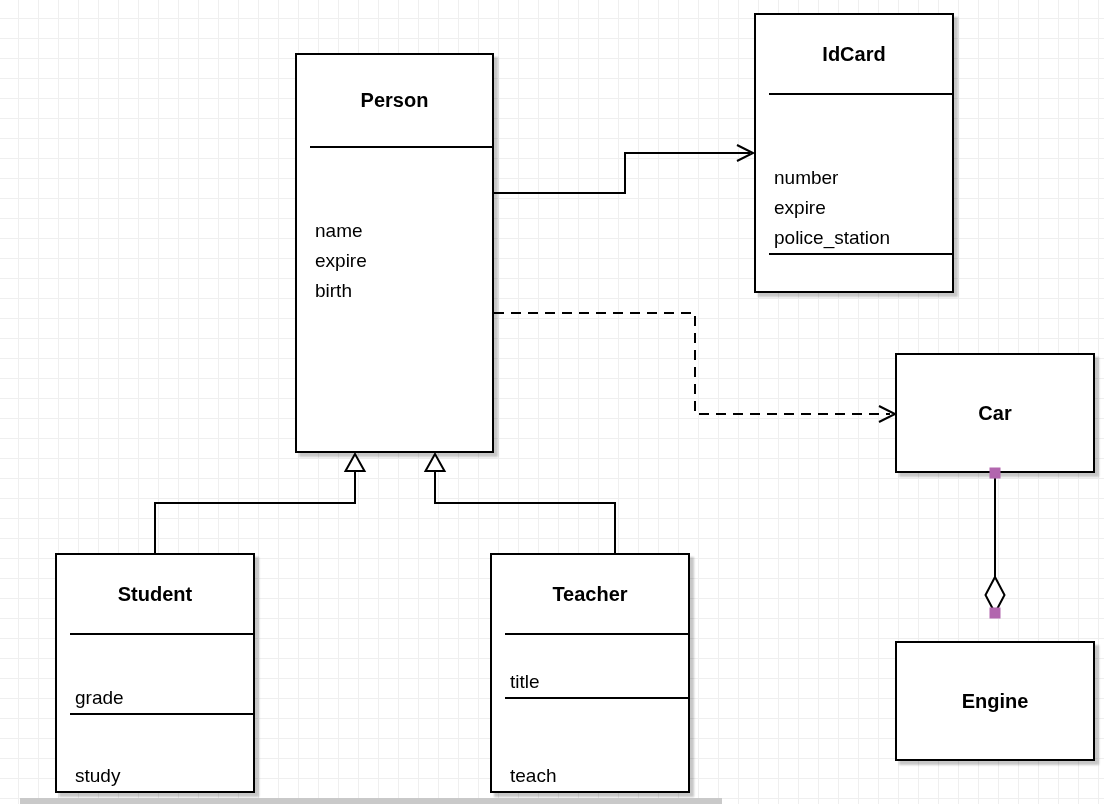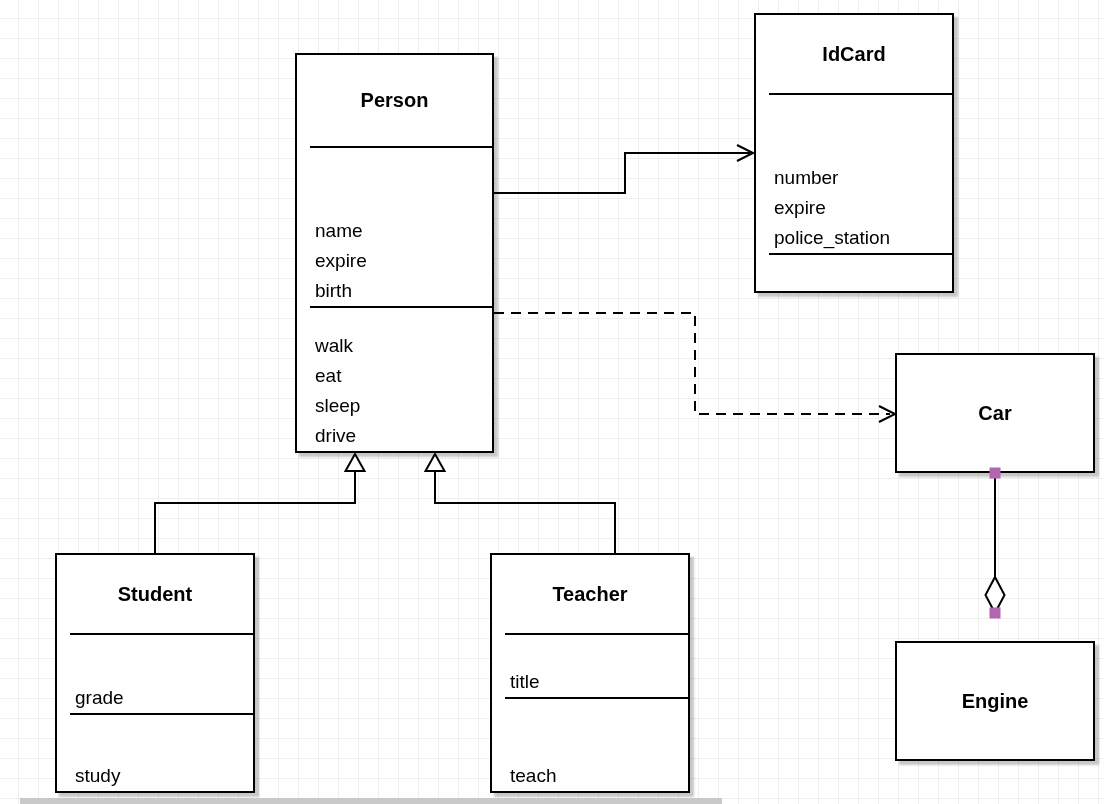--- a/index.html
+++ b/index.html
@@ -79,26 +79,20 @@
 
 <div id="canvas">
 
   <div class="uml-class" style="left:295px; top:53px; width:199px; height:400px;">
     <div class="uml-title" style="height:91px">Person</div>
     <div class="uml-section" style="height:160px">
       <div class="uml-member">name</div>
       <div class="uml-member">expire</div>
       <div class="uml-member">birth</div>
     </div>
-    <div class="uml-section" style="flex:1 1 auto">
-      <div class="uml-member">walk</div>
-      <div class="uml-member">eat</div>
-      <div class="uml-member">sleep</div>
-      <div class="uml-member">drive</div>
-    </div>
   </div>
 
   <div class="uml-class" style="left:754px; top:13px; width:200px; height:280px;">
     <div class="uml-title" style="height:78px">IdCard</div>
     <div class="uml-section" style="height:160px">
       <div class="uml-member">number</div>
       <div class="uml-member">expire</div>
       <div class="uml-member">police_station</div>
     </div>
     <div class="uml-section" style="flex:1 1 auto"></div>

